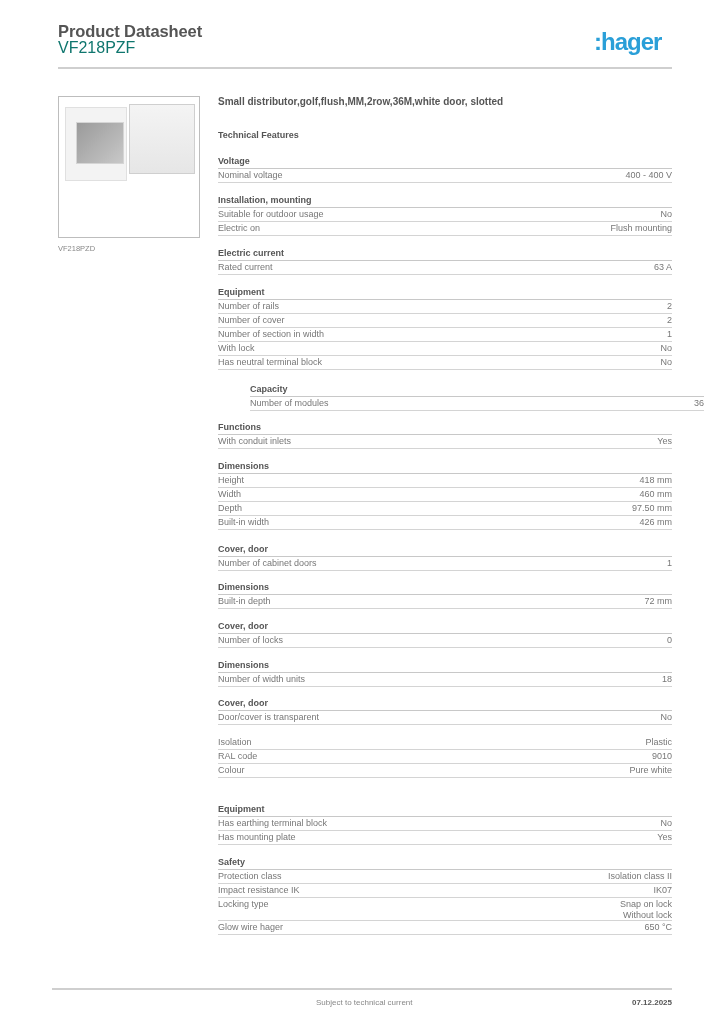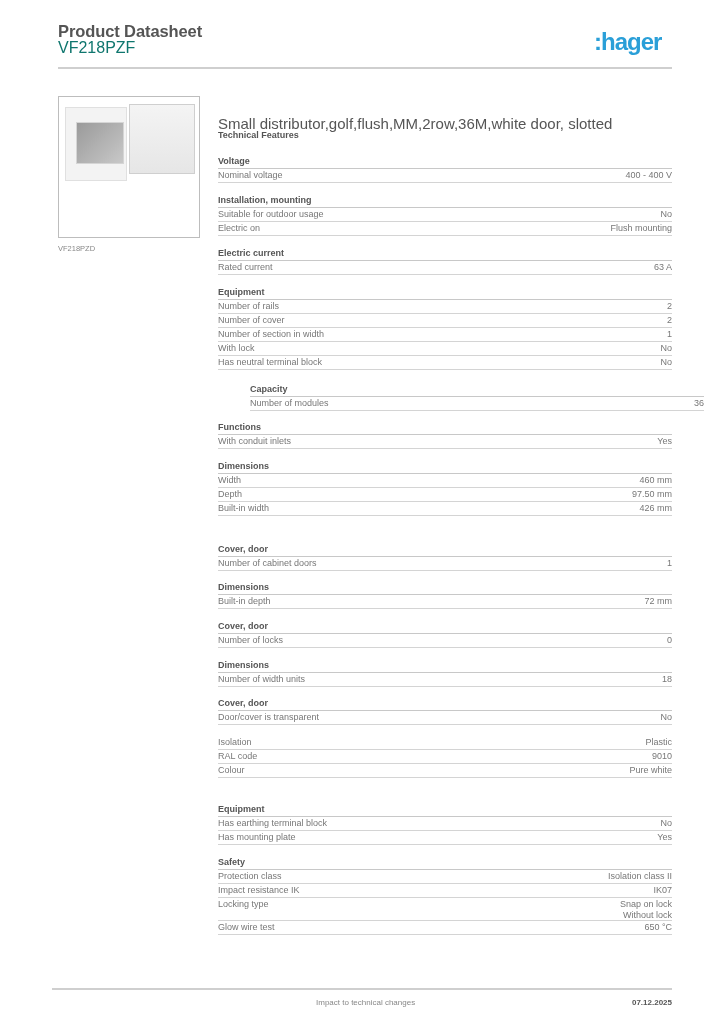--- a/index.html
+++ b/index.html
@@ -37,21 +37,21 @@
   }
   .img-door {
     position: absolute; left: 70px; top: 7px; width: 64px; height: 68px;
     background: linear-gradient(180deg, #f4f4f4, #e6e6e6);
     border: 1px solid #cfcfcf;
   }
   .image-caption {
     position: absolute; left: 58px; top: 244px; font-size: 7.5px; color: #888;
   }
   .description {
-    position: absolute; left: 218px; top: 96px; font-size: 15px; font-weight: normal; color: #555; margin-top: 19px;
+    position: absolute; left: 218px; top: 96px; font-size: 10px; font-weight: bold; color: #555;
   }
   .tf-title {
     position: absolute; left: 218px; top: 130px; font-size: 9px; font-weight: bold; color: #555;
   }
   .section { position: absolute; left: 218px; width: 454px; }
   .section-heading {
     font-size: 9px; font-weight: bold; color: #555; height: 13px; line-height: 13px;
     border-bottom: 1.5px solid #c8c8c8;
   }
   .row {
@@ -151,20 +151,24 @@
     <div class="section" style="top: 421px;">
       <div class="section-heading">Functions</div>
       <div class="row">
         <span class="lbl">With conduit inlets</span>
         <span class="val">Yes</span>
       </div>
     </div>
     <div class="section" style="top: 460px;">
       <div class="section-heading">Dimensions</div>
       <div class="row">
+        <span class="lbl">Height</span>
+        <span class="val">418 mm</span>
+      </div>
+      <div class="row">
         <span class="lbl">Width</span>
         <span class="val">460 mm</span>
       </div>
       <div class="row">
         <span class="lbl">Depth</span>
         <span class="val">97.50 mm</span>
       </div>
       <div class="row">
         <span class="lbl">Built-in width</span>
         <span class="val">426 mm</span>
@@ -239,21 +243,21 @@
       <div class="row">
         <span class="lbl">Impact resistance IK</span>
         <span class="val">IK07</span>
       </div>
       <div class="row">
         <span class="lbl">Locking type</span>
         <span class="val">Snap on lock
 Without lock</span>
       </div>
       <div class="row">
-        <span class="lbl">Glow wire test</span>
+        <span class="lbl">Glow wire hager</span>
         <span class="val">650 °C</span>
       </div>
     </div>
   </div>
 
 <div class="footer-rule"></div>
-<div class="footer-note">Impact to technical changes</div>
+<div class="footer-note">Subject to technical current</div>
 <div class="footer-date">07.12.2025</div>
 
 </body></html>

